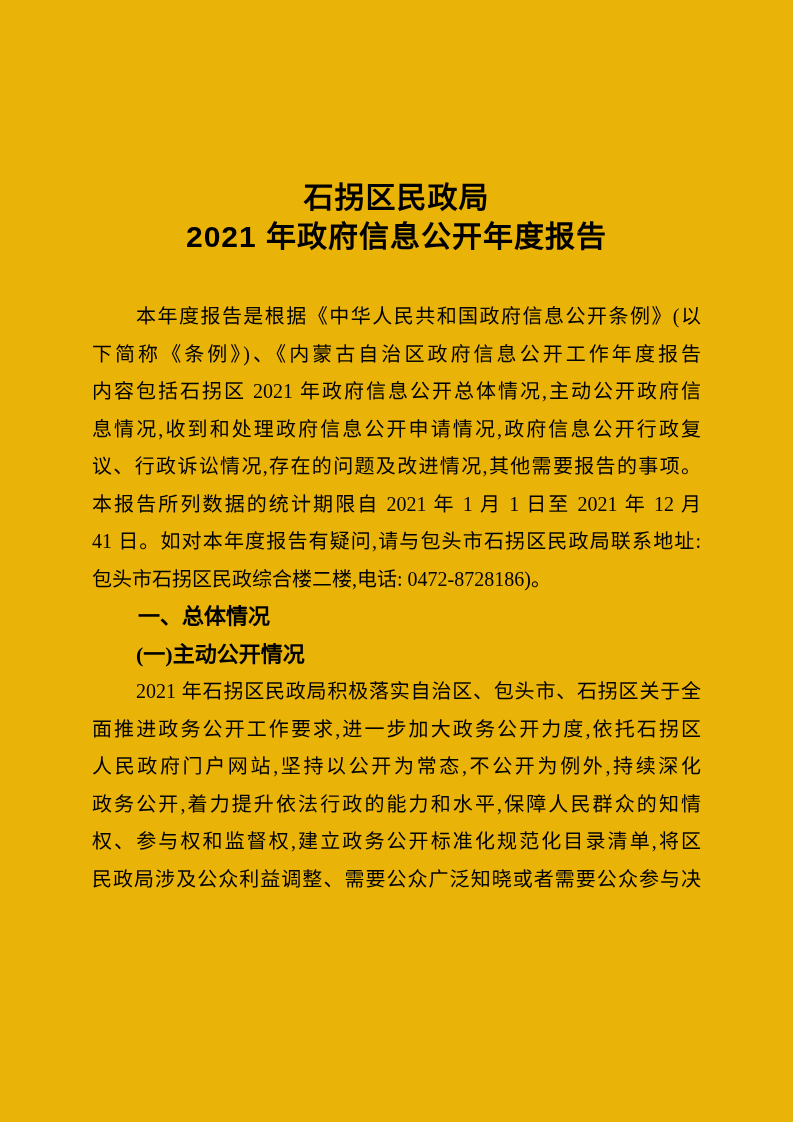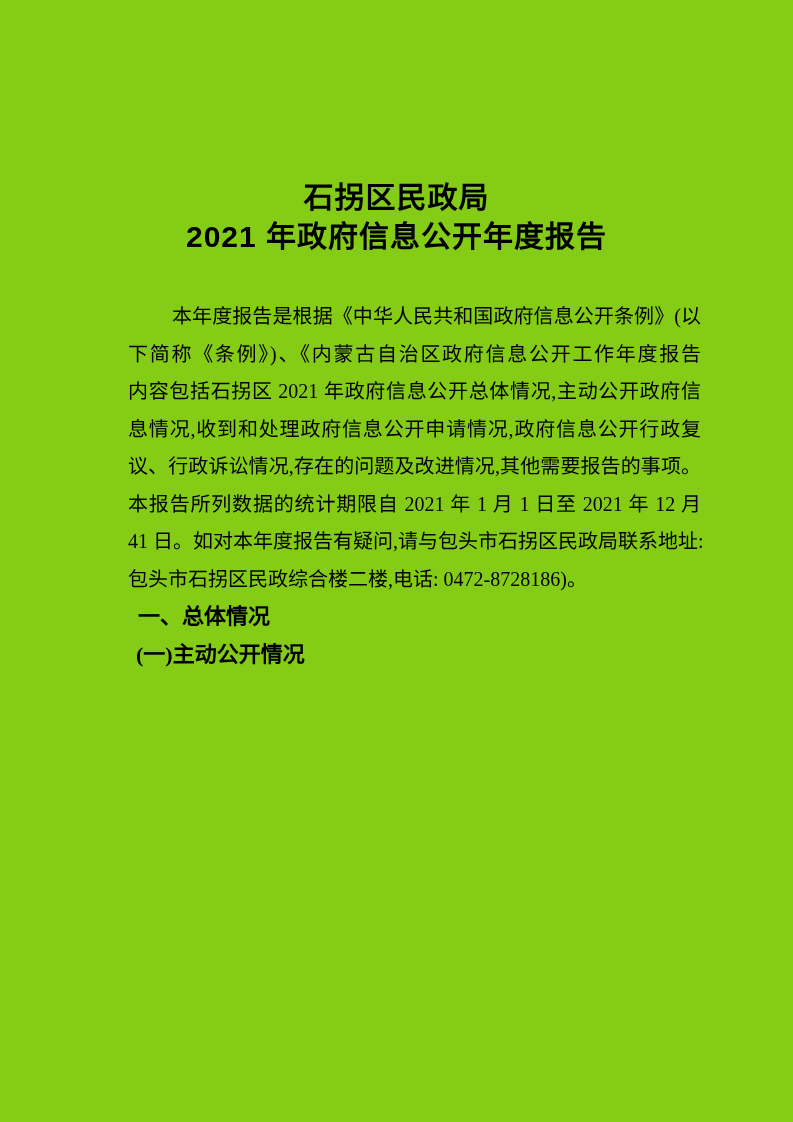--- a/index.html
+++ b/index.html
@@ -5,21 +5,21 @@
 <style>
   html, body {
     margin: 0;
     padding: 0;
     background: #ffffff;
   }
   .page {
     position: relative;
     width: 793px;
     height: 1122px;
-    background: #84cc16;
+    background: #eab308;
     color: #000000;
     overflow: hidden;
     font-family: "Liberation Serif", "DejaVu Serif", serif;
   }
   .content {
     margin: 0 92px;
     width: 609px;
   }
   
   .title-block {
@@ -35,21 +35,20 @@
   .body-block {
     margin-top: 42px;
     font-size: 20px;
     line-height: 37.5px;
   }
   .bline {
     text-align: justify;
     text-align-last: justify;
     white-space: nowrap;
     overflow: visible;
-    margin-left: 36px;
   }
   .bline.first {
     text-indent: 44px;
   }
   .bline.lastline {
     text-align: center;
     text-align-last: left;
   }
   .h1line {
     font-family: "Liberation Sans", "DejaVu Sans", sans-serif;
@@ -90,16 +89,24 @@
         <div class="bline">息情况,收到和处理政府信息公开申请情况,政府信息公开行政复</div>
         <div class="bline">议、行政诉讼情况,存在的问题及改进情况,其他需要报告的事项。</div>
         <div class="bline">本报告所列数据的统计期限自 2021 年 1 月 1 日至 2021 年 12 月</div>
         <div class="bline">41 日。如对本年度报告有疑问,请与包头市石拐区民政局联系地址:</div>
         <div class="bline lastline">包头市石拐区民政综合楼二楼,电话: 0472-8728186)。</div>
       </div>
 
       <div class="h1line">一、总体情况</div>
       <div class="h2line">(一)主动公开情况</div>
 
+      <div>
+        <div class="bline first">2021 年石拐区民政局积极落实自治区、包头市、石拐区关于全</div>
+        <div class="bline">面推进政务公开工作要求,进一步加大政务公开力度,依托石拐区</div>
+        <div class="bline">人民政府门户网站,坚持以公开为常态,不公开为例外,持续深化</div>
+        <div class="bline">政务公开,着力提升依法行政的能力和水平,保障人民群众的知情</div>
+        <div class="bline">权、参与权和监督权,建立政务公开标准化规范化目录清单,将区</div>
+        <div class="bline">民政局涉及公众利益调整、需要公众广泛知晓或者需要公众参与决</div>
+      </div>
 
     </div>
   </div>
 </div>
 
 </body></html>

